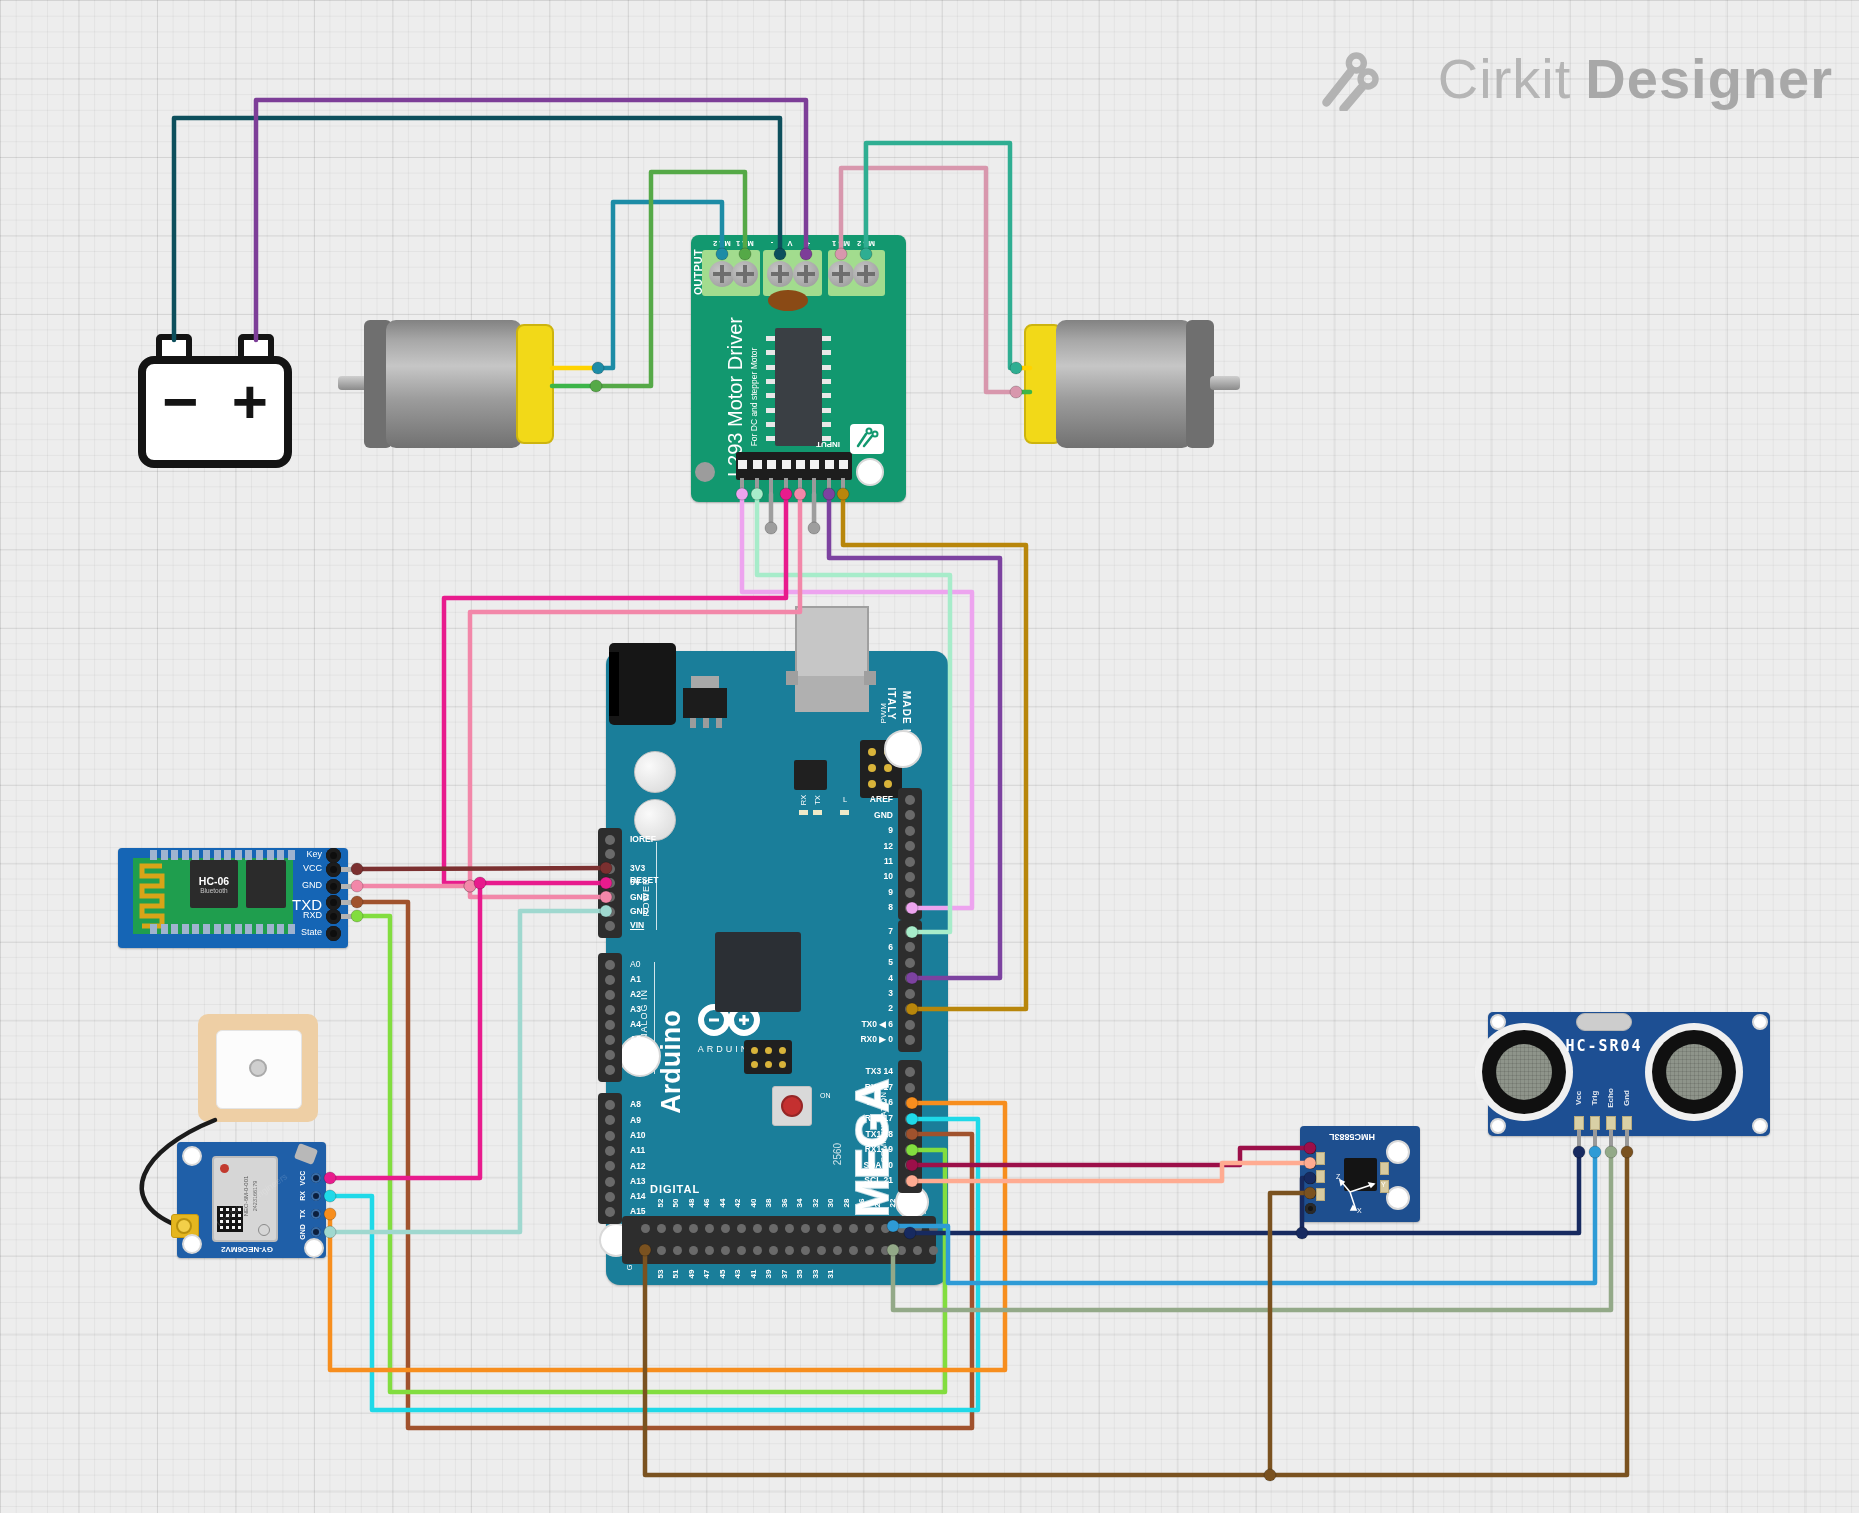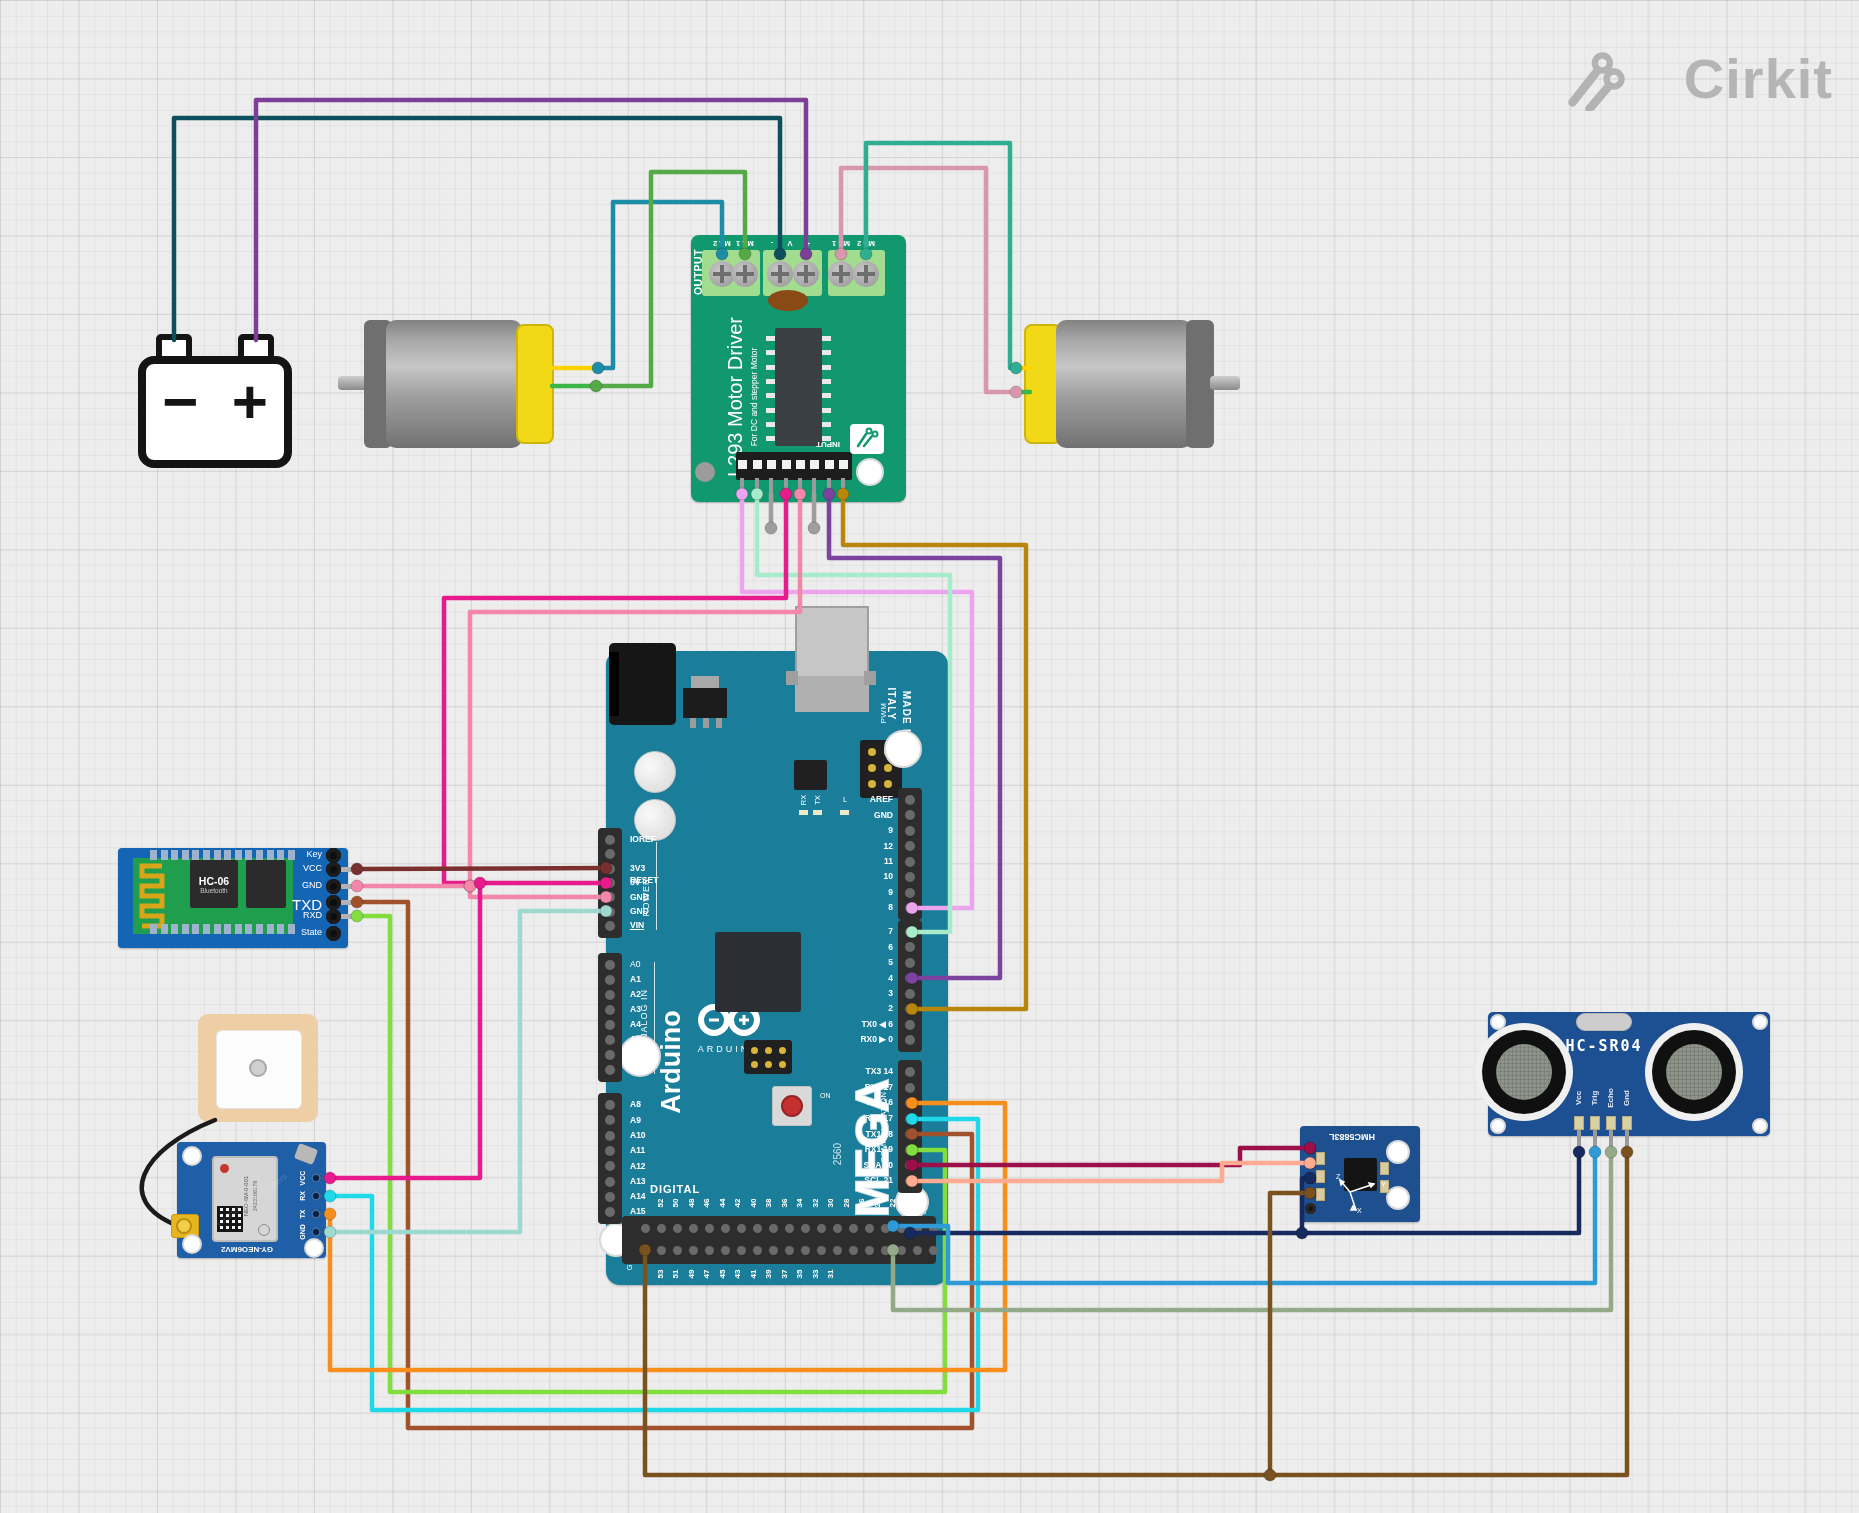--- a/index.html
+++ b/index.html
@@ -9,21 +9,21 @@
     background-image:
       linear-gradient(rgba(0,0,0,0.07) 1px,transparent 1px),
       linear-gradient(90deg,rgba(0,0,0,0.07) 1px,transparent 1px),
       linear-gradient(rgba(0,0,0,0.045) 1px,transparent 1px),
       linear-gradient(90deg,rgba(0,0,0,0.045) 1px,transparent 1px);
     background-size:78.5px 78.5px,78.5px 78.5px,15.7px 15.7px,15.7px 15.7px;}
   .abs{position:absolute;}
   #wires-svg{position:absolute;left:0;top:0;z-index:30;pointer-events:none;}
   
   .logo{position:absolute;top:46px;right:26px;display:flex;align-items:center;gap:14px;z-index:2;}
-  .logo-light{font-size:56px;font-weight:700;color:#b5b5b5;letter-spacing:1px;margin-left:41px;}
+  .logo-light{font-size:56px;font-weight:400;color:#b5b5b5;letter-spacing:1px;margin-left:41px;}
   .logo-bold{font-size:56px;font-weight:700;color:#a8a8a8;letter-spacing:1px;}
   
   .bat-tab{position:absolute;width:36px;height:30px;background:#fff;border:6px solid #141414;border-radius:5px;box-sizing:border-box;}
   .bat-body{position:absolute;left:138px;top:356px;width:154px;height:112px;background:#fff;border:8px solid #141414;border-radius:16px;box-sizing:border-box;}
   .bat-minus{position:absolute;left:16px;top:2px;font-size:62px;font-weight:700;color:#141414;}
   .bat-plus{position:absolute;right:16px;top:2px;font-size:62px;font-weight:700;color:#141414;}
   
   .m-shaft{position:absolute;width:30px;height:14px;background:linear-gradient(180deg,#cfcfcf,#8a8a8a);border-radius:4px;}
   .m-end{position:absolute;width:28px;height:128px;background:#6f6f6f;border-radius:6px;}
   .m-body{position:absolute;width:136px;height:128px;border-radius:10px;
@@ -141,20 +141,21 @@
   <div class="logo">
     <svg width="64" height="64" viewBox="0 0 60 60">
       <g stroke="#b3b3b3" fill="none" stroke-linecap="round">
         <line x1="7" y1="52" x2="29" y2="24" stroke-width="8"></line>
         <circle cx="35" cy="15" r="7" stroke-width="6"></circle>
         <line x1="23" y1="58" x2="40" y2="38" stroke-width="8"></line>
         <circle cx="46" cy="30" r="7" stroke-width="6"></circle>
       </g>
     </svg>
     <span class="logo-light">Cirkit</span>
+    <span class="logo-bold">Designer</span>
   </div>
 
   <div>
     <div class="bat-tab" style="left:156px;top:334px;"></div>
     <div class="bat-tab" style="left:238px;top:334px;"></div>
     <div class="bat-body">
       <span class="bat-minus">−</span>
       <span class="bat-plus">+</span>
     </div>
   </div>

